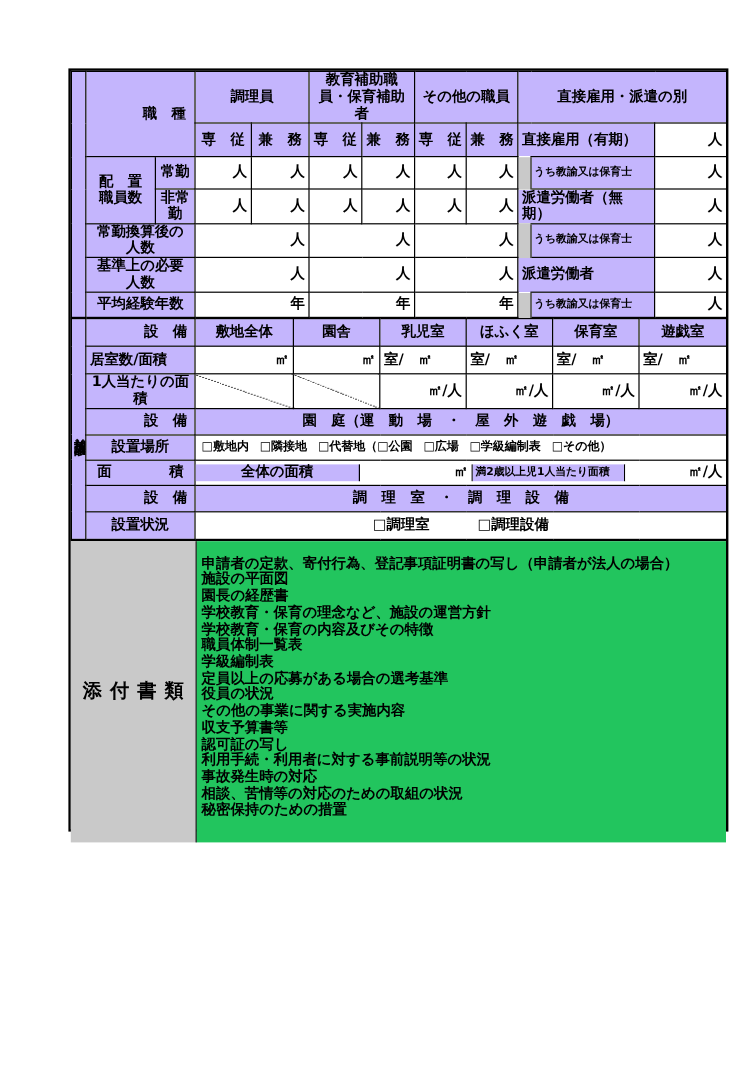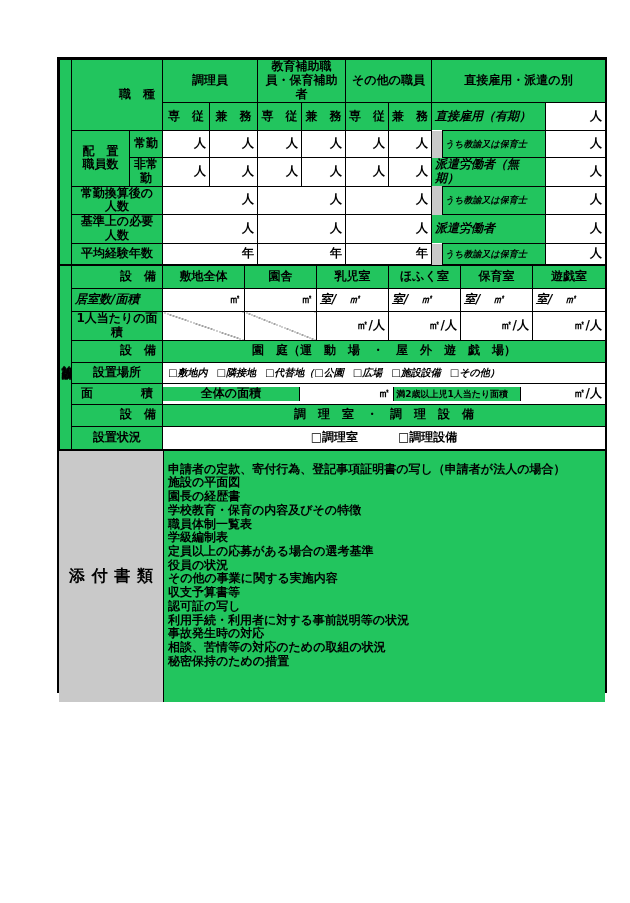--- a/index.html
+++ b/index.html
@@ -3,25 +3,25 @@
 <meta charset="utf-8">
 <style>
   html,body{margin:0;padding:0;background:#ffffff;}
   body{width:630px;height:903px;position:relative;
        font-family:"DejaVu Sans",sans-serif;font-weight:bold;color:#000;}
   .form-wrap{position:absolute;left:57px;top:57px;width:550px;height:636px;
              border:2px solid #000;box-sizing:border-box;background:#fff;}
   table{border-collapse:collapse;table-layout:fixed;width:546px;}
   td{border:1px solid #000;padding:0 3px;overflow:hidden;font-size:12px;
      vertical-align:middle;box-sizing:border-box;line-height:1.15;}
-  .g{background:#22c55e;}
+  .g{background:#c4b5fd;}
   .w{background:#ffffff;}
   .c{text-align:center;}
   .r{text-align:right;}
-  .l{text-align:left;font-style:italic;}
+  .l{text-align:left;}
   .sm{font-size:9px;padding:0 2px;}
   .xs{font-size:10px;}
   .notch{border-top:hidden;border-bottom:hidden;background:#c9c9c9;}
   .justify{text-align:justify;text-align-last:justify;padding:0 9px;}
   .diag{background:linear-gradient(to top right,#fff 49.5%,#444 49.5%,#444 50.5%,#fff 50.5%);}
   .vert{writing-mode:vertical-rl;text-orientation:upright;margin:0 auto;
         letter-spacing:1px;font-size:12px;}
   .flexrow{display:flex;height:100%;align-items:stretch;}
   .flexrow>div{display:flex;align-items:center;box-sizing:border-box;}
   .bdr{border-right:1px solid #000;}
@@ -170,21 +170,21 @@
       <td class="w r">㎡/人</td>
       <td class="w r">㎡/人</td>
     </tr>
     <tr style="height:22px">
       <td class="g r" style="padding-right:6px">設　備</td>
       <td class="g c" colspan="6">園　庭（運　動　場　・　屋　外　遊　戯　場）</td>
     </tr>
     <tr style="height:21px">
       <td class="g c">設置場所</td>
       <td class="w l xs" colspan="6" style="padding-left:5px">
-        <span class="cbopt">□敷地内</span><span class="cbopt">□隣接地</span><span class="cbopt" style="margin-right:0">□代替地（□公園</span><span class="cbopt" style="margin-left:9px">□広場</span><span class="cbopt">□施設設備</span><span class="cbopt">□その他）</span>
+        <span class="cbopt">□敷地内</span><span class="cbopt">□隣接地</span><span class="cbopt" style="margin-right:0">□代替地（□公園</span><span class="cbopt" style="margin-left:9px">□広場</span><span class="cbopt">□学級編制表</span><span class="cbopt">□その他）</span>
       </td>
     </tr>
     <tr style="height:21px">
       <td class="g justify">面積</td>
       <td colspan="6" style="padding:0">
         <div class="flexrow">
           <div class="g bdr" style="width:31%;justify-content:center">全体の面積</div>
           <div class="w bdr" style="width:21.3%;justify-content:flex-end;padding-right:3px">㎡</div>
           <div class="g bdr sm" style="width:28.7%;justify-content:flex-start">満2歳以上児1人当たり面積</div>
           <div class="w" style="width:19%;justify-content:flex-end;padding-right:3px">㎡/人</div>
@@ -205,20 +205,21 @@
     </table>
 
   <div class="attach-wrap" style="border-top:1px solid #000">
     <div class="attach-label">
       <span class="justify" style="padding:0 10px">添付書類</span>
     </div>
     <div class="attach-body">
       <div>申請者の定款、寄付行為、登記事項証明書の写し（申請者が法人の場合）</div>
       <div>施設の平面図</div>
       <div>園長の経歴書</div>
+      <div>学校教育・保育の理念など、施設の運営方針</div>
       <div>学校教育・保育の内容及びその特徴</div>
       <div>職員体制一覧表</div>
       <div>学級編制表</div>
       <div>定員以上の応募がある場合の選考基準</div>
       <div>役員の状況</div>
       <div>その他の事業に関する実施内容</div>
       <div>収支予算書等</div>
       <div>認可証の写し</div>
       <div>利用手続・利用者に対する事前説明等の状況</div>
       <div>事故発生時の対応</div>

